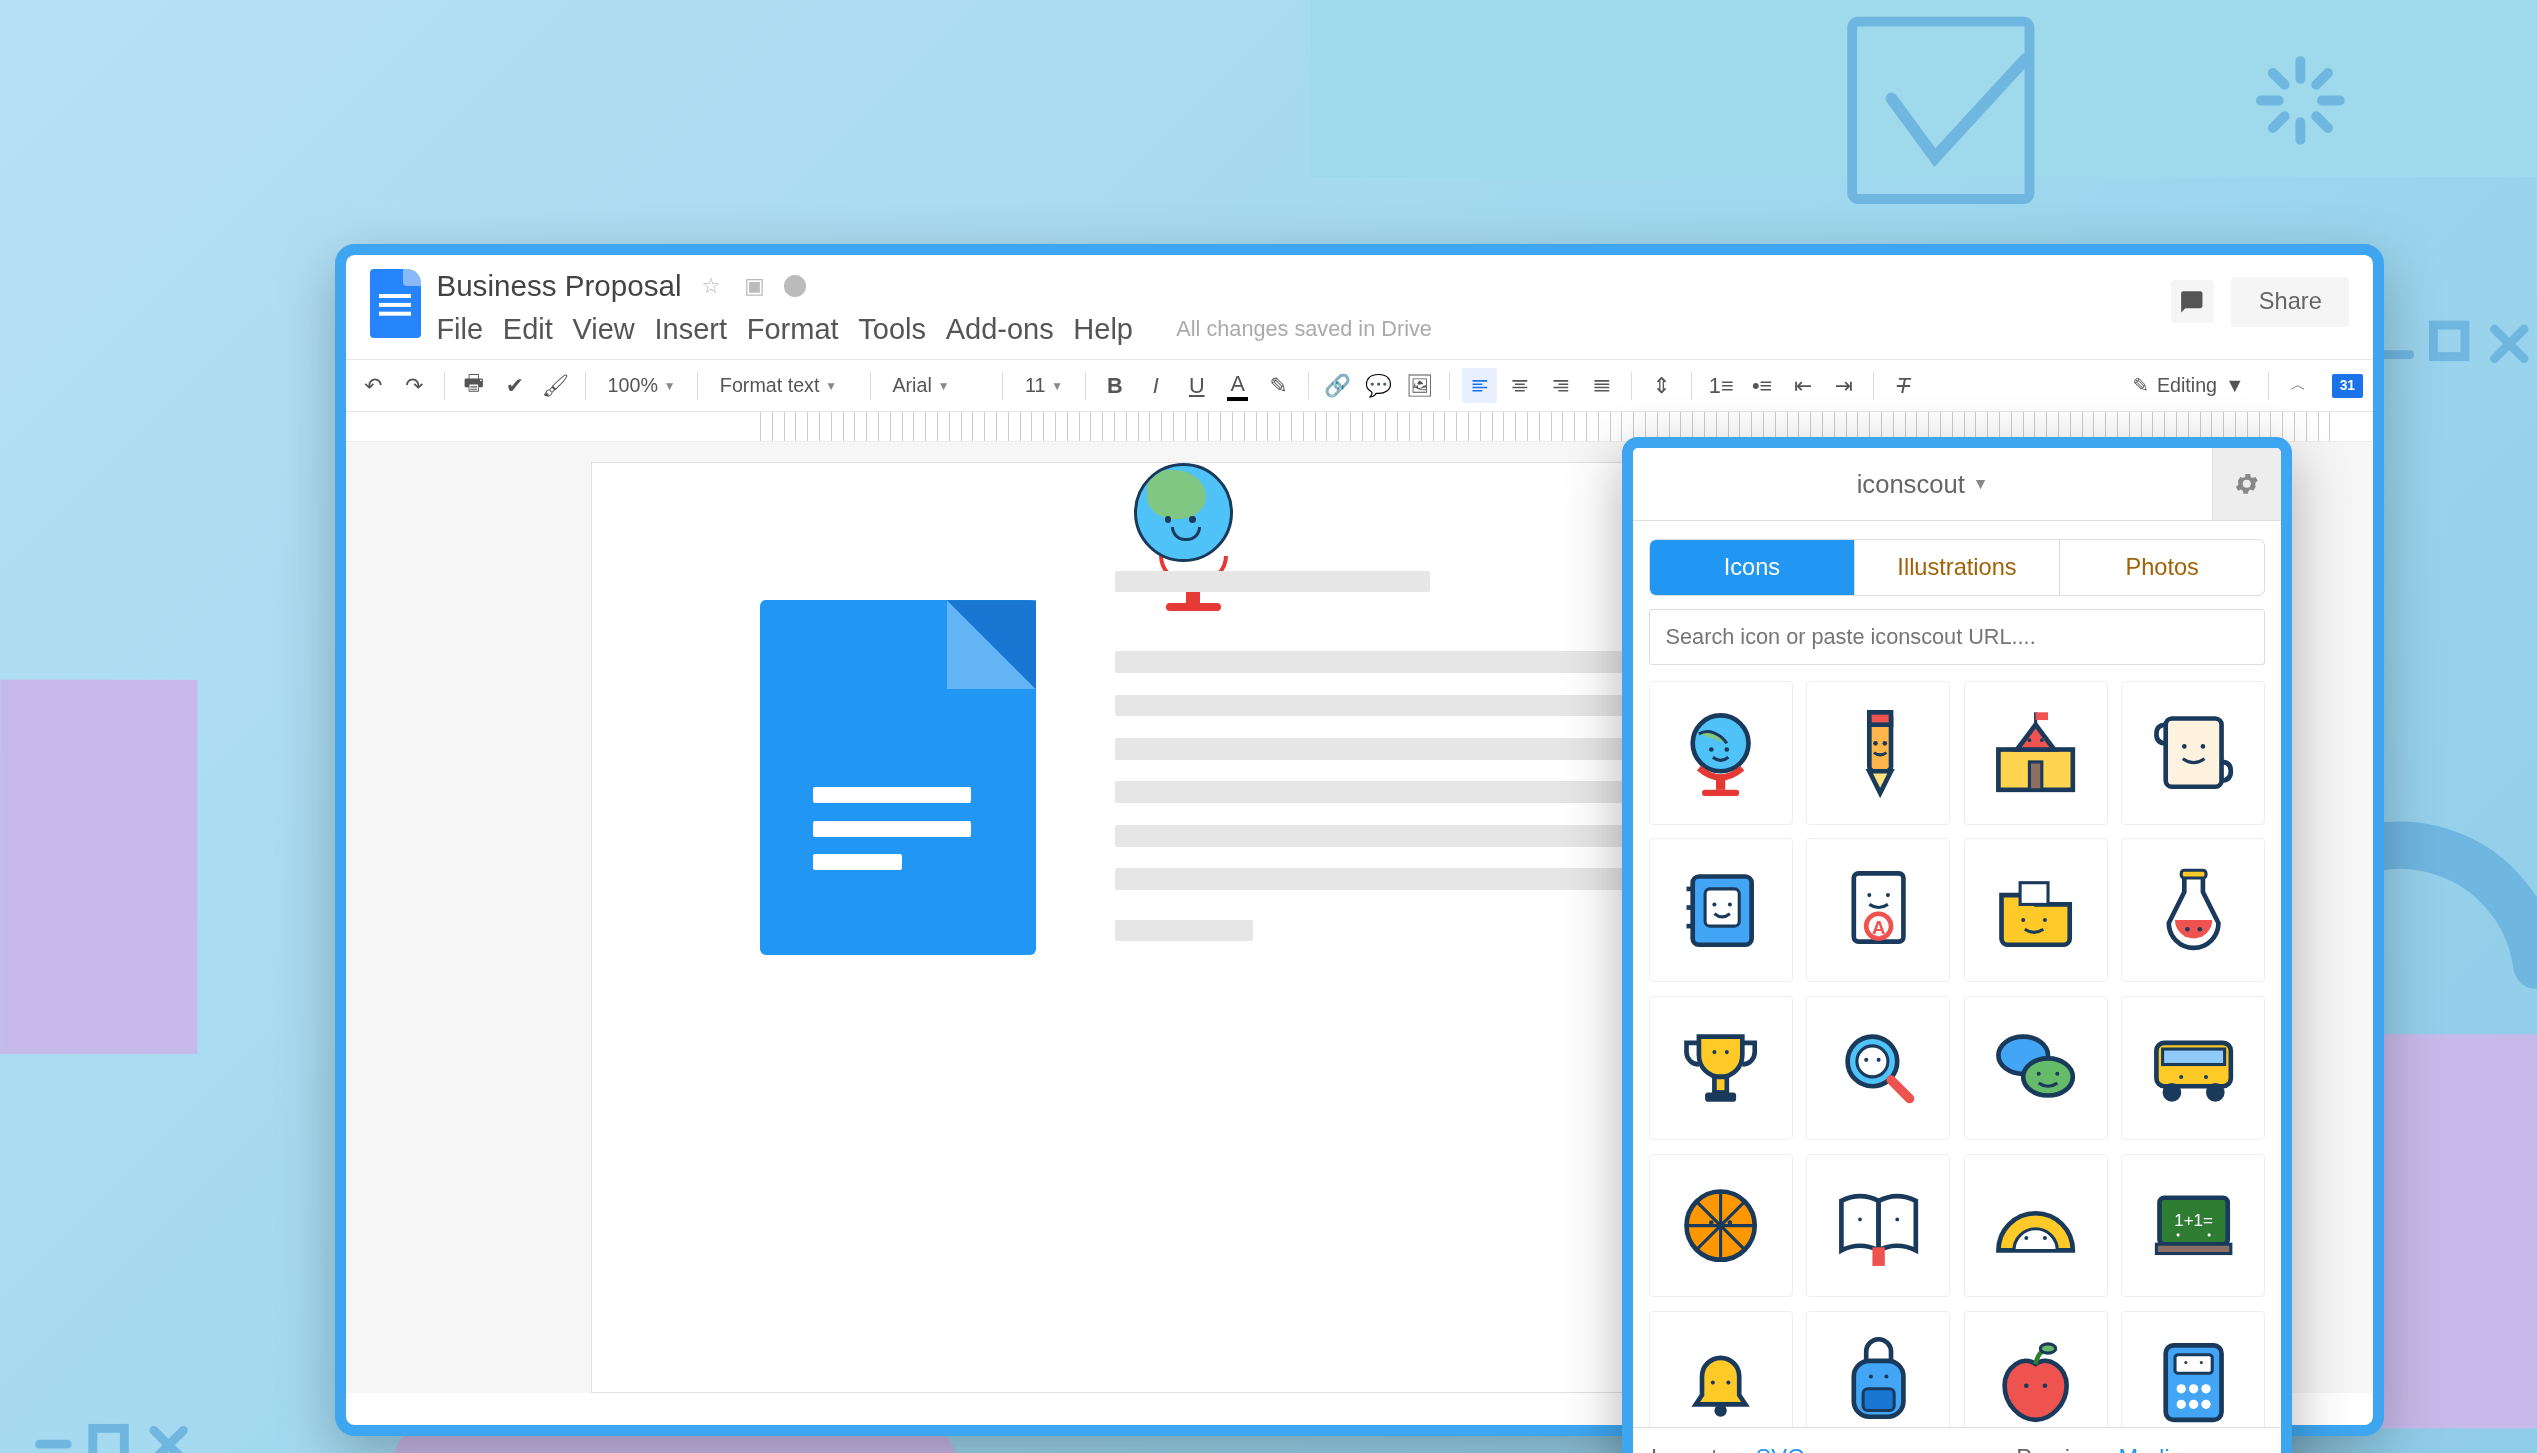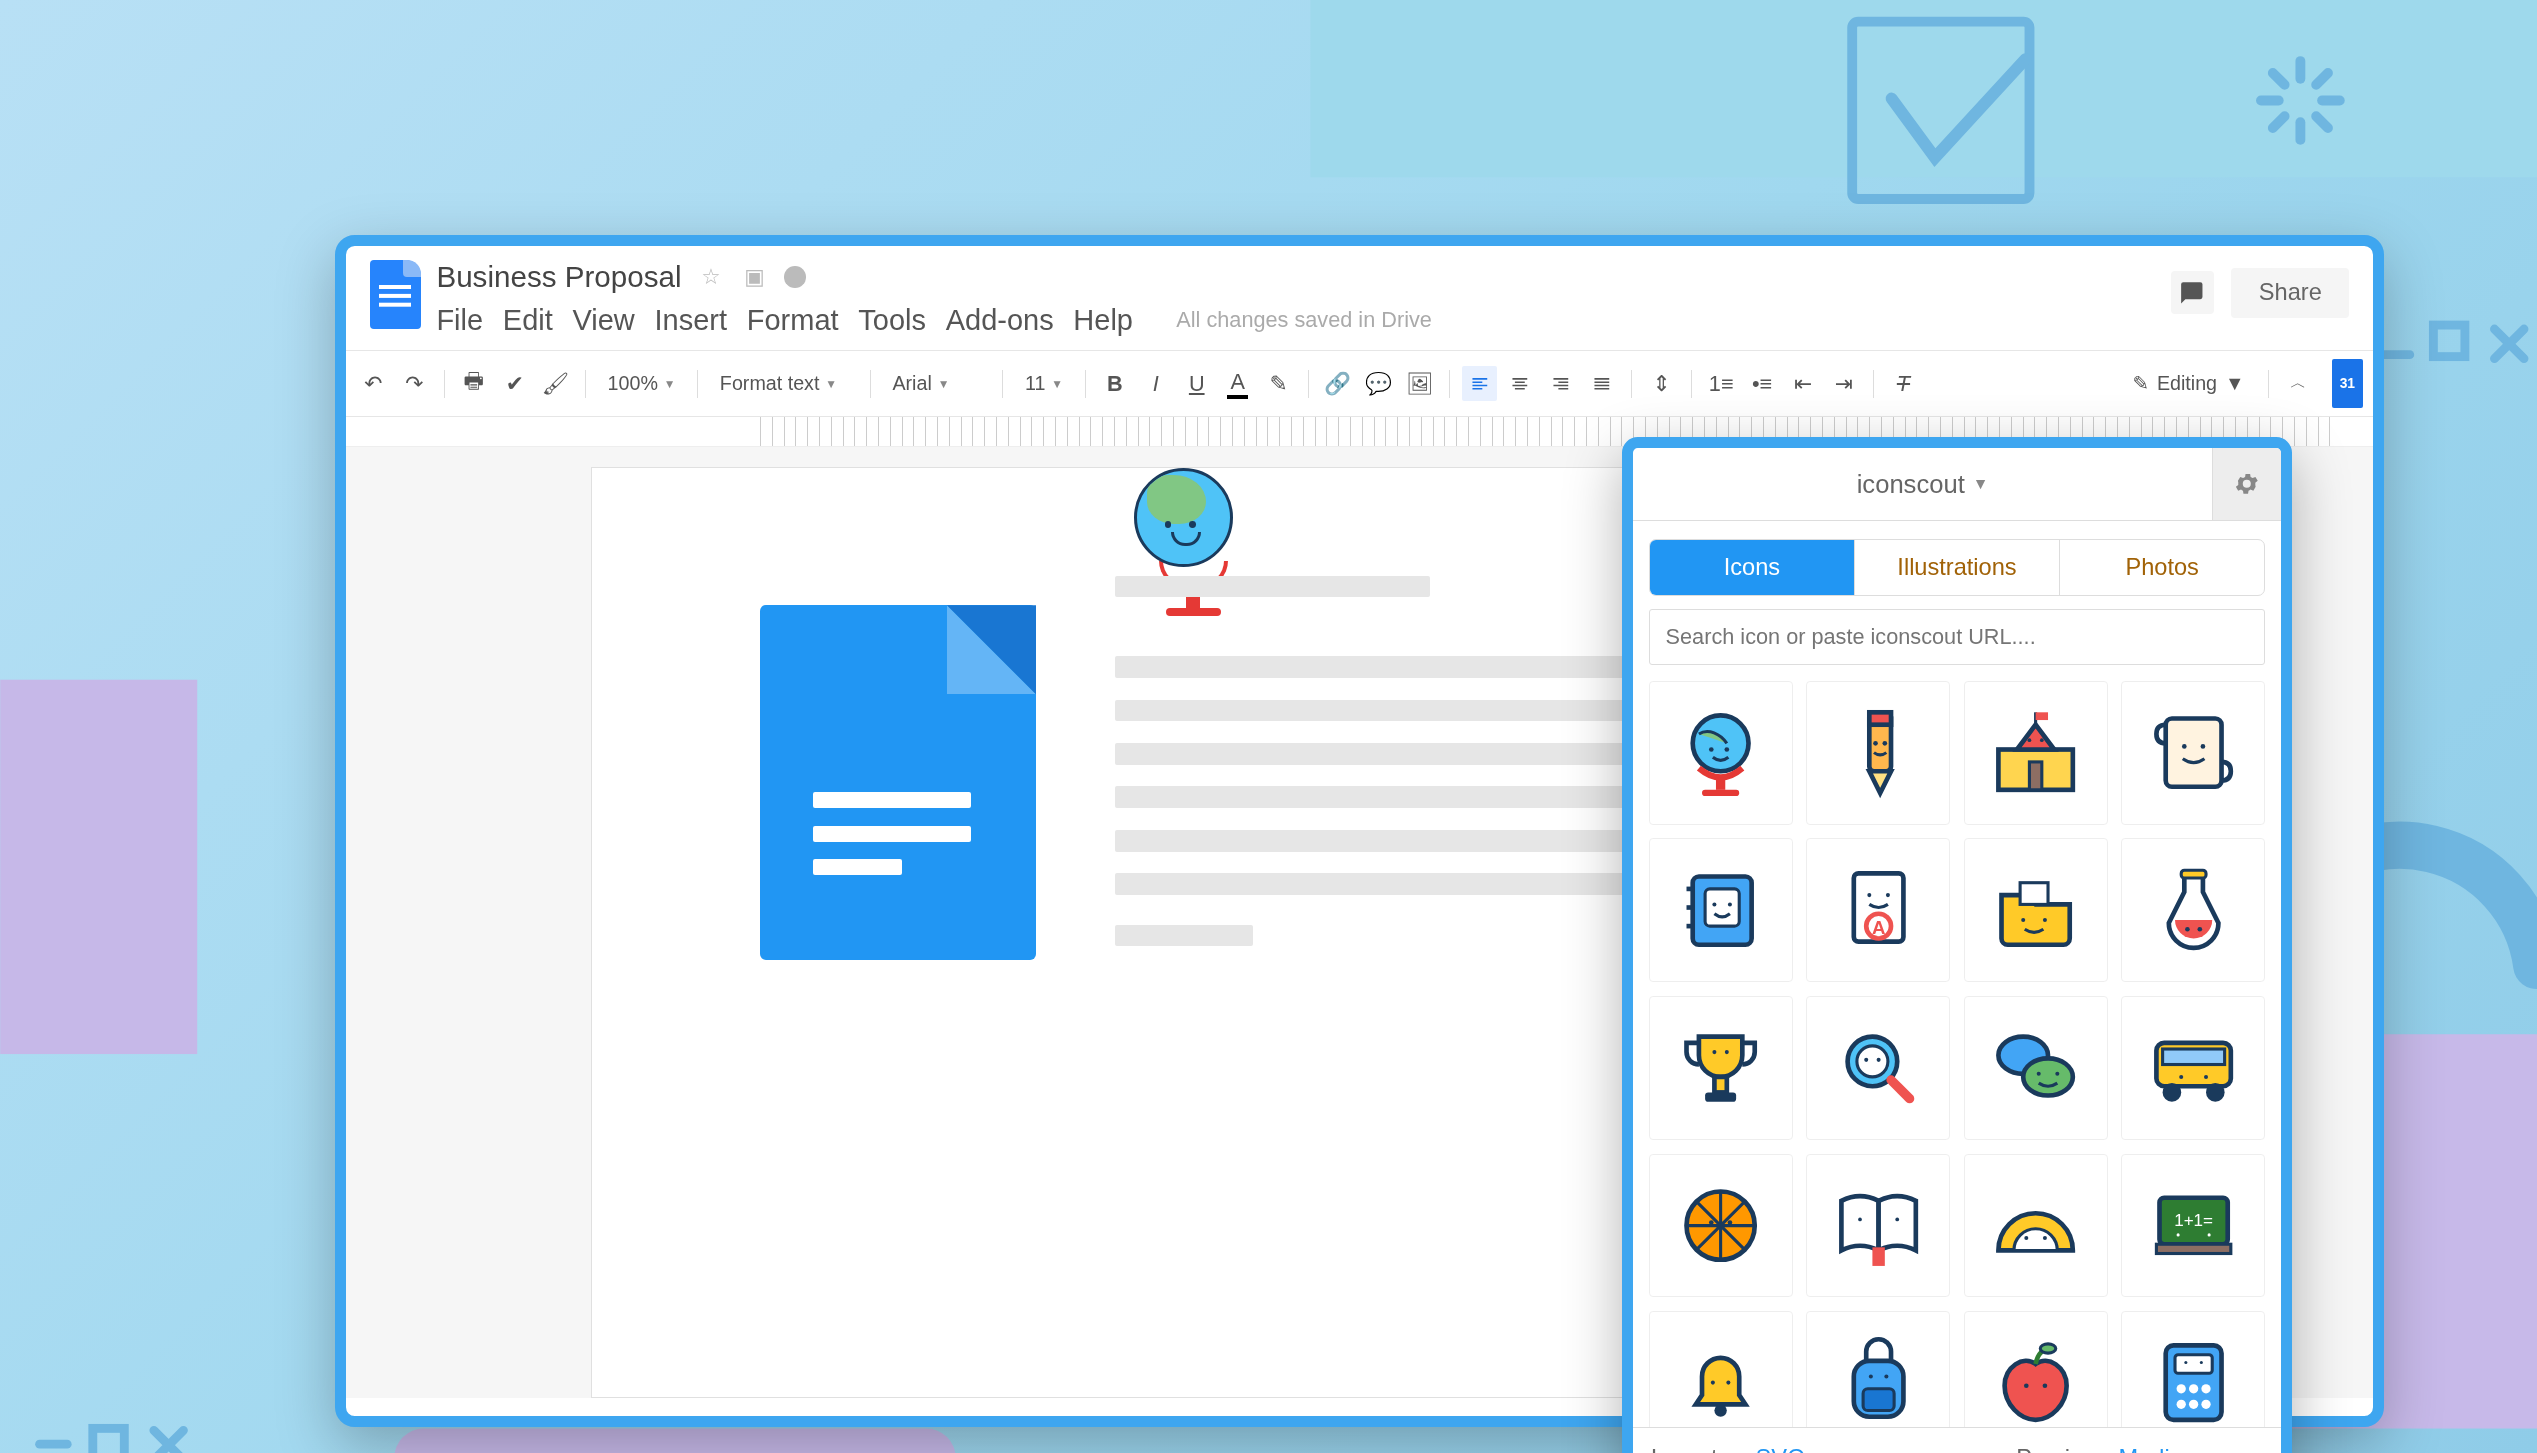--- a/index.html
+++ b/index.html
@@ -12,21 +12,21 @@
     position: relative;
   }
 
   
   .bg-shapes { position: absolute; inset: 0; z-index: 0; }
 
   
   .docs-window {
     position: absolute;
     left: 335px;
-    top: 235px;
+    top: 244px;
     width: 2049px;
     height: 1192px;
     background: #fff;
     border-radius: 19.7px;
     border: 11.8px solid #3ea6f0;
     box-shadow: 0 19.7px 59px rgba(0,0,0,0.25);
     z-index: 1;
     overflow: hidden;
   }
 
@@ -93,21 +93,21 @@
     display:flex; align-items:center; justify-content:center;
     color:#555; font-size:21.7px; cursor:pointer;
     border-radius:2px;
   }
   .tb-sep { width:1px; height:27.6px; background:#ddd; margin:0 5.9px; }
   .tb-select { display:flex; align-items:center; gap:5.9px; font-size:19.7px; color:#555; padding:0 9.9px; cursor:pointer; }
   .tb-select .caret { font-size:11.8px; color:#888; }
   .tb-active { background:#e8f0fe; color:#1a73e8; }
   .editing-pill { display:flex; gap:7.9px; align-items:center; color:#555; font-size:19.7px; margin-left:auto; padding:3.9px 11.8px; }
   .collapse-btn { width:35px; height:35px; display:flex; align-items:center; justify-content:center; color:#666; }
-  .cal-icon { width:31.5px; height:49px; background:#1a73e8; border-radius:2px; display:flex; align-items:center; justify-content:center; color:#fff; font-size:13.8px; font-weight:bold; margin-left:9.9px;}
+  .cal-icon { width:31.5px; height:24px; background:#1a73e8; border-radius:2px; display:flex; align-items:center; justify-content:center; color:#fff; font-size:13.8px; font-weight:bold; margin-left:9.9px;}
 
   
   .ruler {
     height:29.6px;
     background:#fff;
     border-bottom:1px solid #eee;
     position:relative;
     overflow:hidden;
   }
   .ruler-inner {

